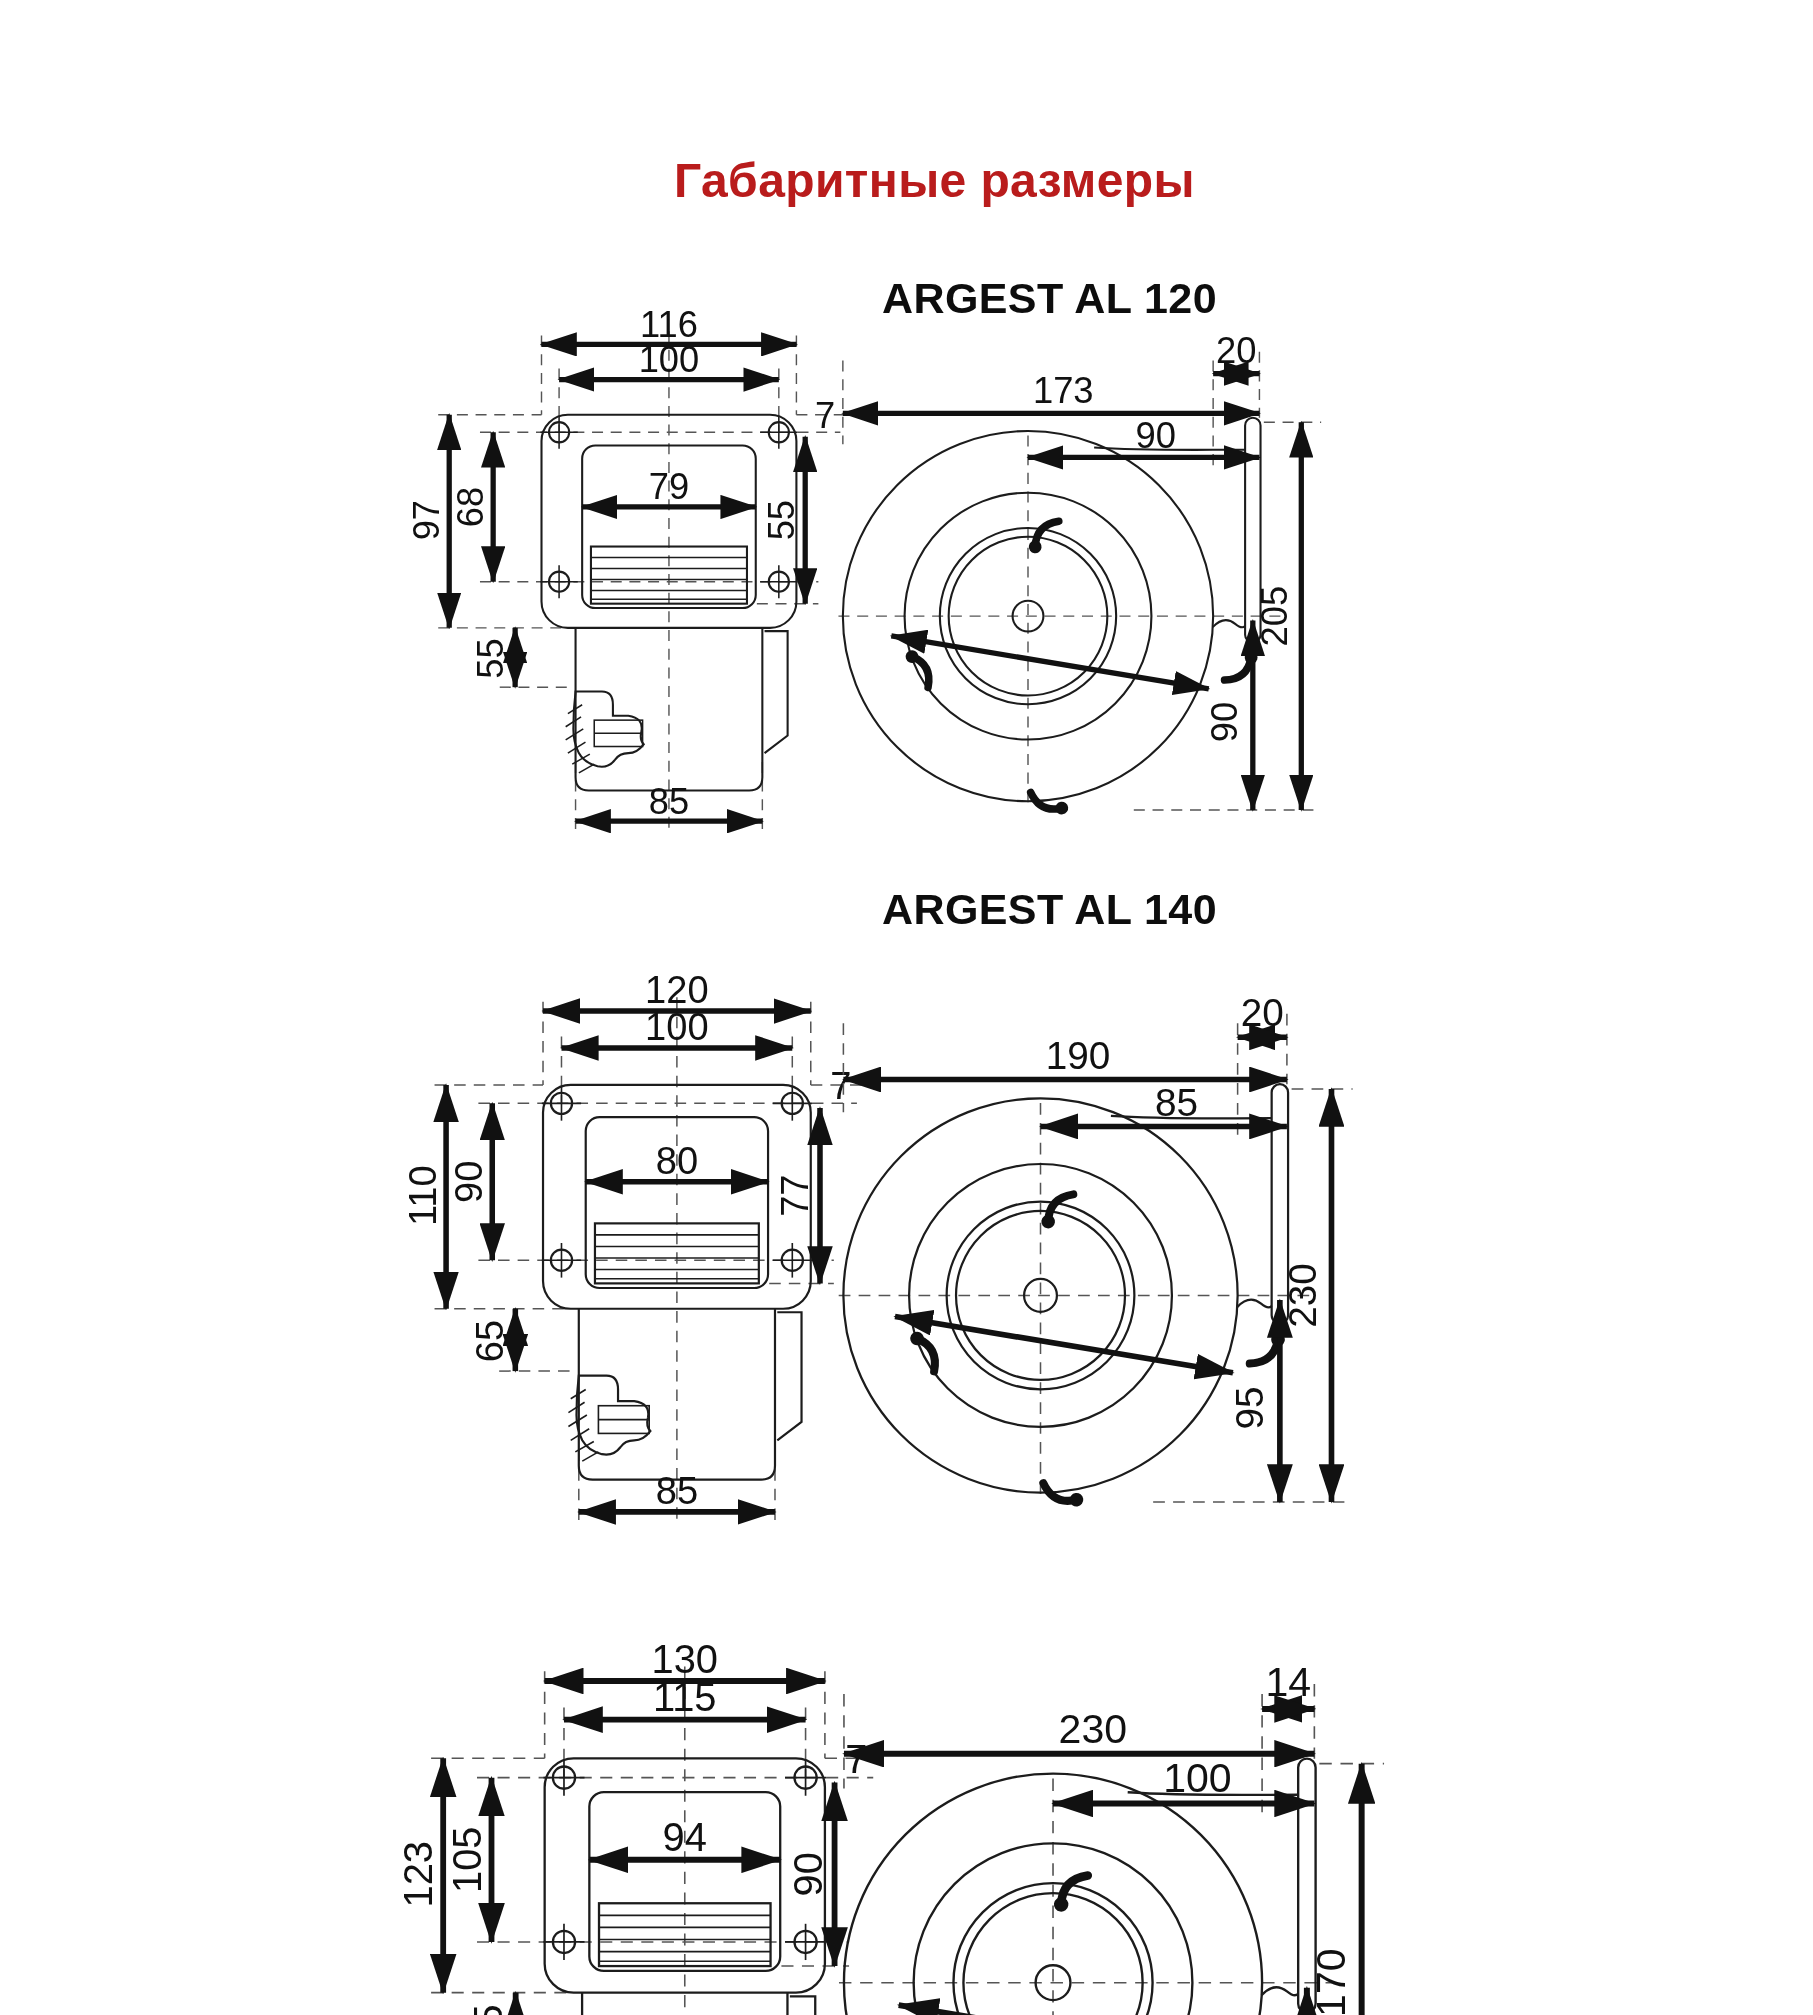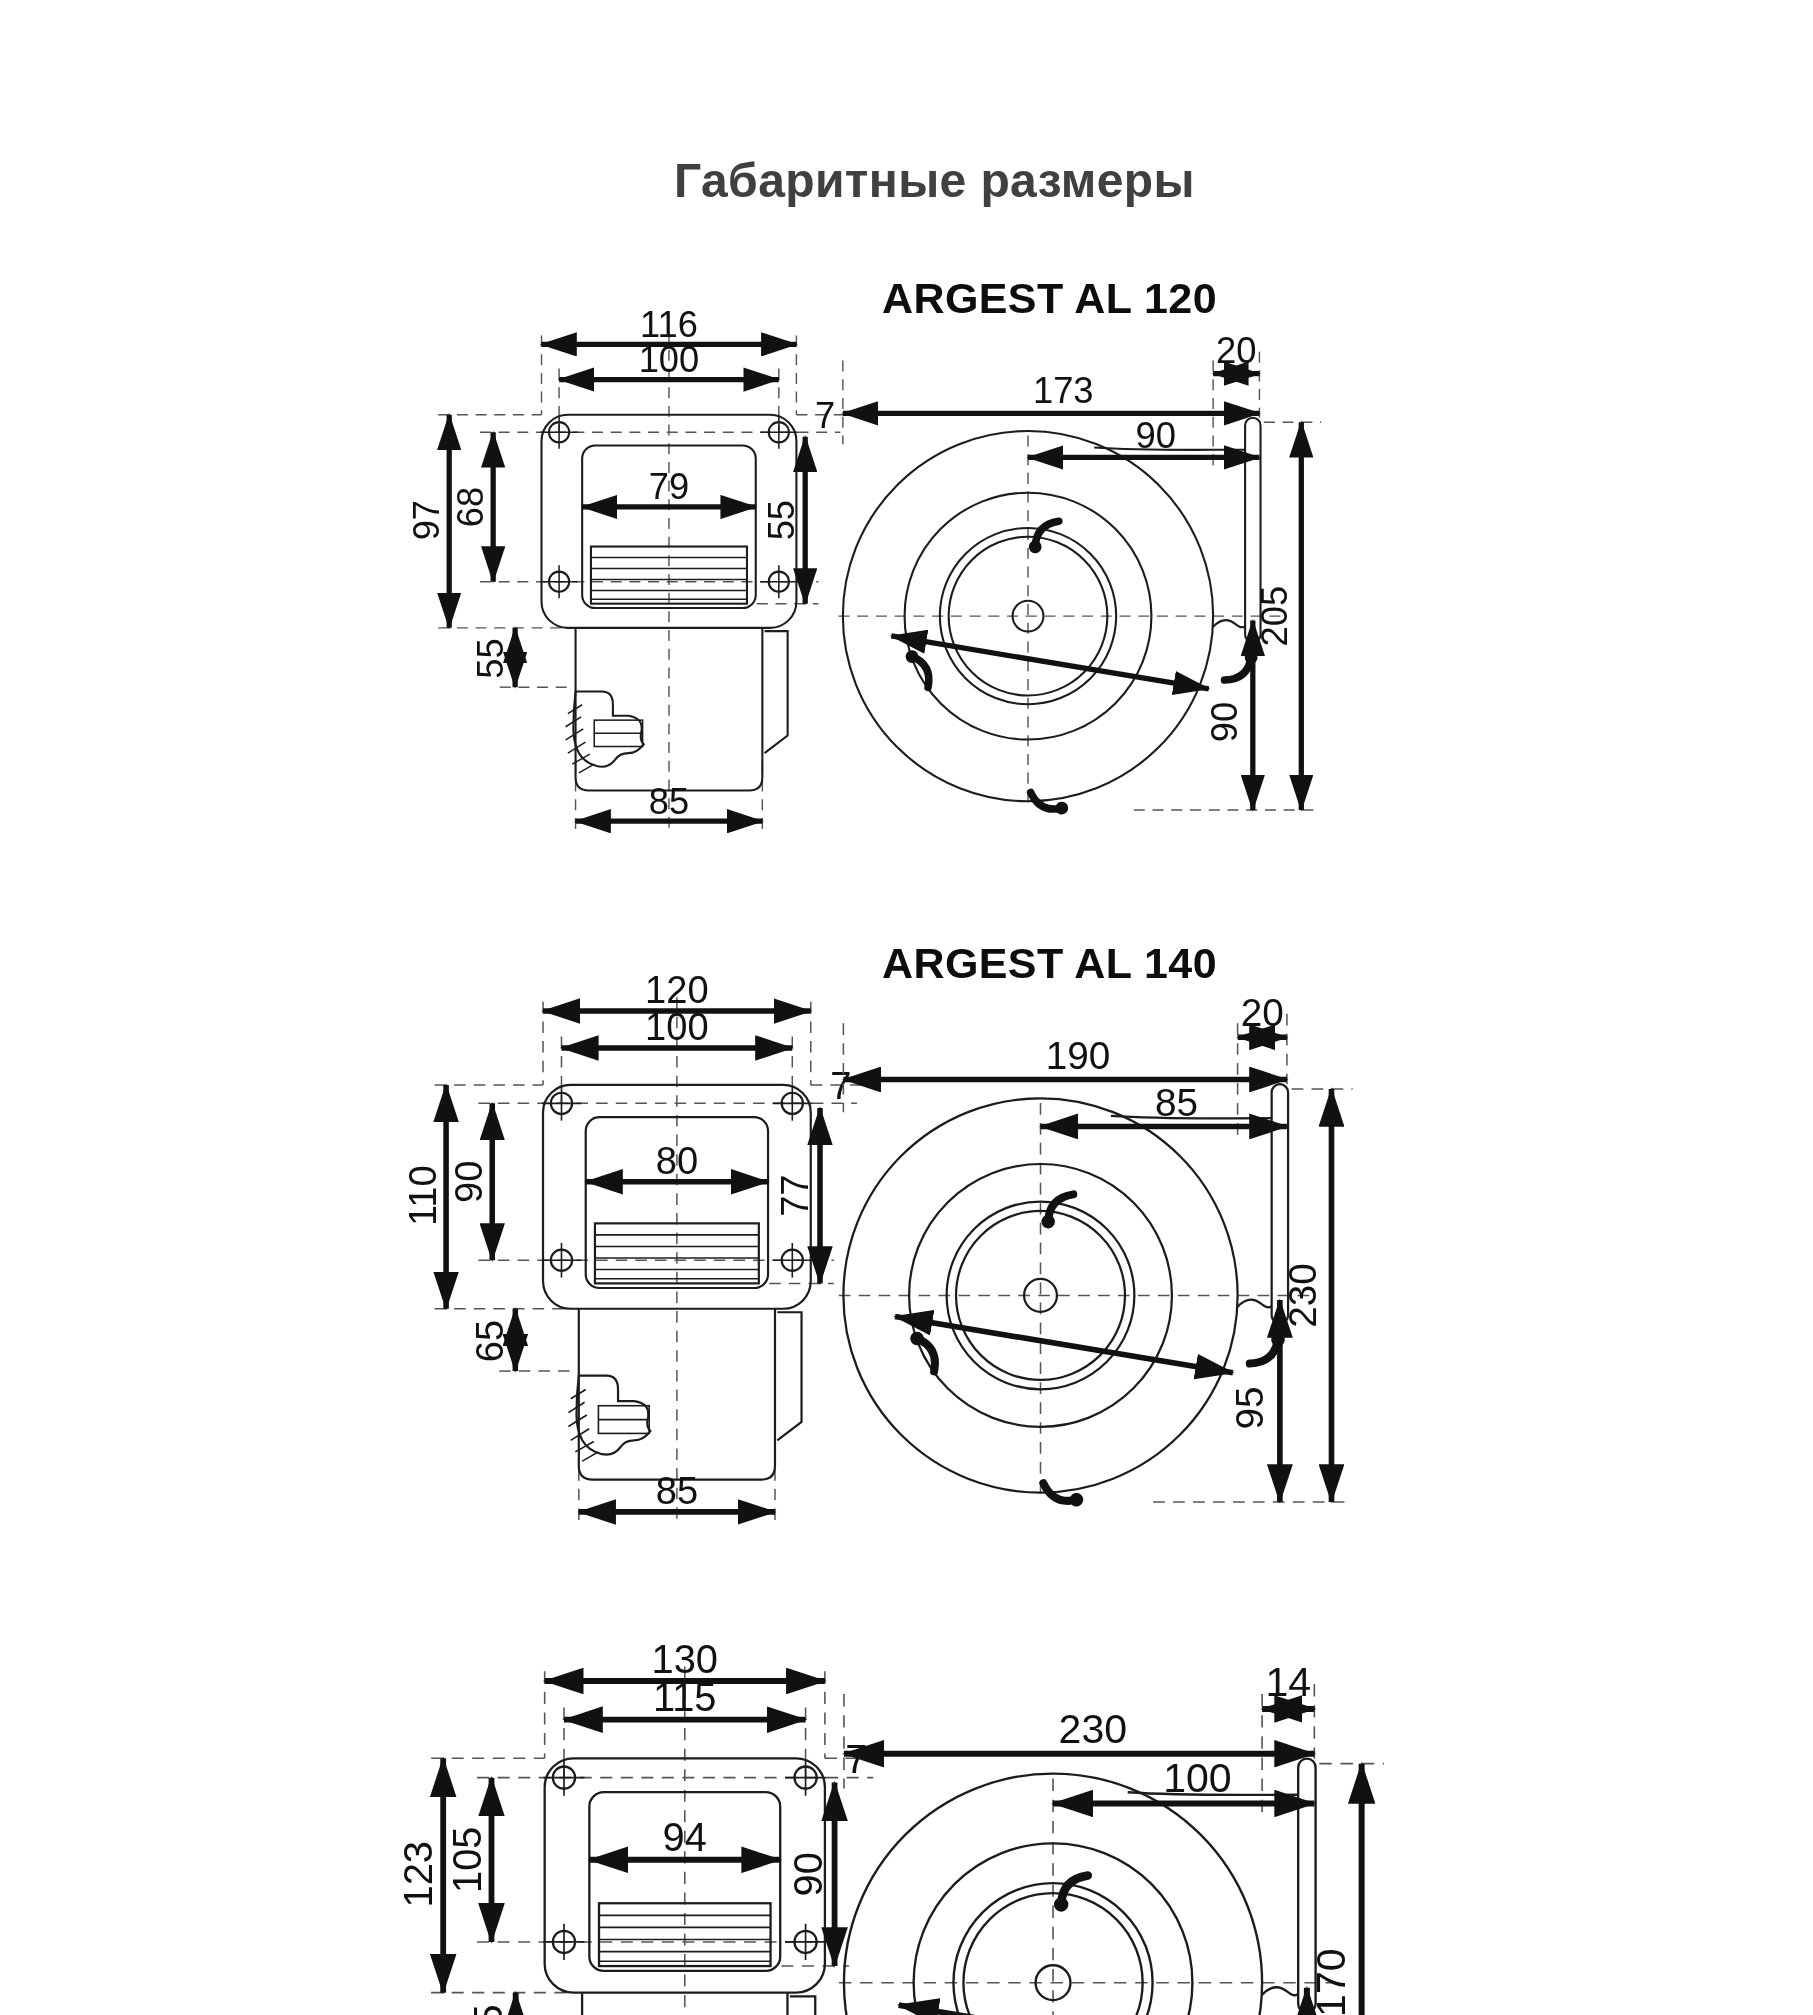--- a/index.html
+++ b/index.html
@@ -1,19 +1,19 @@
 <!DOCTYPE html>
 <html style="font-size:6.4px"><head>
 <meta charset="utf-8">
 <style>
   html,body{margin:0;padding:0;background:#ffffff;}
   .page{position:relative;width:1814px;height:2418px;background:#ffffff;overflow:hidden;
         font-family:"Liberation Sans",sans-serif;color:#0d0d0d;}
   .page-title{position:absolute;left:572px;top:153px;width:725px;text-align:center;
-        font-size:48px;font-weight:700;letter-spacing:0.4px;color:#404040;}
+        font-size:48px;font-weight:700;letter-spacing:0.4px;color:#b91c1c;}
   .model-heading{position:absolute;left:842px;width:564px;text-align:left;
         font-size:43px;font-weight:800;letter-spacing:0.4px;color:#0d0d0d;margin-left:40px;}
   svg{position:absolute;overflow:visible;}
   svg text{font-family:"Liberation Sans",sans-serif;font-size:16.5px;fill:#111;}
   .thin{fill:none;stroke:#1c1c1c;stroke-width:0.95;}
   .xthin{fill:none;stroke:#1c1c1c;stroke-width:0.7;}
   .dash{fill:none;stroke:#555;stroke-width:0.65;stroke-dasharray:5 3.5;}
   .dim{fill:none;stroke:#111;stroke-width:2.4;}
   .hookline{fill:none;stroke:#111;stroke-width:3.4;stroke-linecap:round;}
 </style>
@@ -149,21 +149,21 @@
 
   <svg style="left:834px;top:334px;" width="496" height="540" viewBox="0 0 225 245">
     <use href="#side-geom"></use>
     <text x="182.5" y="13" text-anchor="middle">20</text>
     <text x="104" y="31.5" text-anchor="middle">173</text>
     <text x="146" y="51.5" text-anchor="middle">90</text>
     <text x="205.5" y="128" text-anchor="middle" transform="rotate(-90 205.5 128)">205</text>
     <text x="183" y="176" text-anchor="middle" transform="rotate(-90 183 176)">90</text>
   </svg>
 
-  <div class="model-heading" style="top:939px;">ARGEST AL 140</div>
+  <div class="model-heading" style="top:885px;">ARGEST AL 140</div>
 
   <svg style="left:423px;top:983px;" width="427" height="550" viewBox="0 0 185 238">
     <use href="#front-geom"></use>
     <text x="110" y="8.5" text-anchor="middle">120</text>
     <text x="110" y="24.5" text-anchor="middle">100</text>
     <text x="110" y="82.5" text-anchor="middle">80</text>
     <text x="5.5" y="92" text-anchor="middle" transform="rotate(-90 5.5 92)">110</text>
     <text x="25.5" y="86" text-anchor="middle" transform="rotate(-90 25.5 86)">90</text>
     <text x="181" y="50" text-anchor="middle">7</text>
     <text x="167" y="92" text-anchor="middle" transform="rotate(-90 167 92)">77</text>

